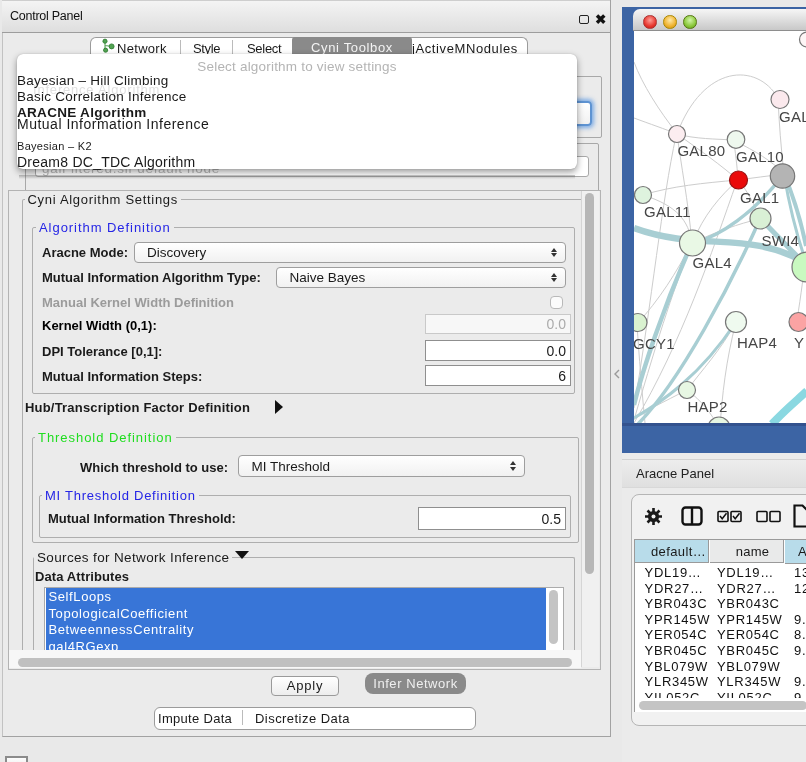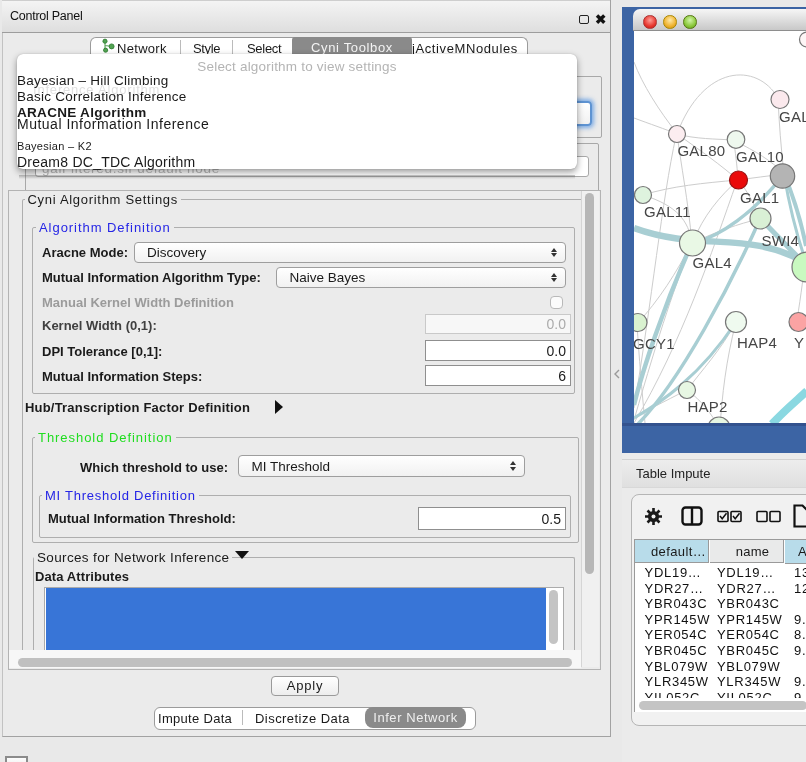--- a/index.html
+++ b/index.html
@@ -71,21 +71,21 @@
 <div class="lbl" style="left:42px;top:270px">Mutual Information Algorithm Type:</div>
 <div class="combo" style="left:276px;top:267px;width:287.5px;height:19px">
  <span class="tx">Naive Bayes</span>
  <span class="spin">
       <i class="up"></i>
       <i class="dn"></i>
     </span>
 </div>
 <div class="lbl" style="left:42px;top:295px;color:#9b9b9b">Manual Kernel Width Definition</div>
 <div class="abs" style="left:550px;top:296px;width:11px;height:11px;background:#fbfbfb;border:1.5px solid #b9b9b9;border-radius:4px"></div>
-<div class="lbl" style="left:42px;top:318px;color:#404040">Kernel Width (0,1):</div>
+<div class="lbl" style="left:42px;top:318px;color:#000000">Kernel Width (0,1):</div>
 <div class="inp" style="left:425px;top:314px;width:140px;height:18px;border-color:#c9c9c9;background:#f7f7f7;color:#ababab">0.0</div>
 <div class="lbl" style="left:42px;top:344px">DPI Tolerance [0,1]:</div>
 <div class="inp" style="left:425px;top:340px;width:140px;height:19px">0.0</div>
 <div class="lbl" style="left:42px;top:369px">Mutual Information Steps:</div>
 <div class="inp" style="left:425px;top:365px;width:140px;height:19px">6</div>
 
 <div class="lbl" style="left:25px;top:400px;font-size:13px;letter-spacing:.2px">Hub/Transcription Factor Definition</div>
 <div class="abs" style="left:274.5px;top:399.5px;width:0;height:0;border-left:8px solid #111;border-top:7px solid transparent;border-bottom:7px solid transparent"></div>
 
 <div class="grp" style="left:32px;top:437px;width:545px;height:104px">
@@ -105,35 +105,36 @@
 <div class="lbl" style="left:48px;top:511px">Mutual Information Threshold:</div>
 <div class="inp" style="left:418px;top:507px;width:142px;height:21px">0.5</div>
 
 <div class="grp" style="left:33px;top:557px;width:540px;height:101px;border-bottom:none">
  <span class="gt" style="font-size:13.5px;letter-spacing:.35px;top:-8px;left:0px">Sources for Network Inference</span>
 </div>
 <div class="abs" style="left:234.5px;top:550.5px;width:0;height:0;border-top:8px solid #111;border-left:7px solid transparent;border-right:7px solid transparent"></div>
 <div class="lbl" style="left:35px;top:569px;letter-spacing:.1px">Data Attributes</div>
 <div class="abs" style="left:44px;top:587px;width:518px;height:69px;background:#fff;border:1px solid #ababab;overflow:hidden">
  <div style="position:absolute;left:1px;top:0;width:500px;height:67px;background:#3875d7"></div>
+ <div style="position:absolute;left:3.5px;top:1px;color:#fff;line-height:16.6px;letter-spacing:.6px">SelfLoops<br>TopologicalCoefficient<br>BetweennessCentrality<br>gal4RGexp</div>
  <div style="position:absolute;left:504px;top:2px;width:9px;height:54px;background:#c4c4c4;border-radius:5px"></div>
 </div>
 
 <div class="abs" style="left:581px;top:191px;width:17px;height:476px;background:#f0f0f0;border-left:1px solid #d5d5d5"></div>
 <div class="abs" style="left:584.5px;top:193px;width:9px;height:381px;background:#b7b7b7;border-radius:5px"></div>
 <div class="abs" style="left:9px;top:650px;width:572px;height:18px;background:#f7f7f7"></div>
 <div class="abs" style="left:18px;top:658px;width:554px;height:9px;background:#c0c0c0;border-radius:5px"></div>
 
 <div class="abs" style="left:271px;top:676px;width:66px;height:18px;background:linear-gradient(#fff,#ededed);border:1px solid #9a9a9a;border-radius:4px;text-align:center;line-height:18px;font-size:13px;letter-spacing:.8px">Apply</div>
 
 <div class="abs" style="left:154px;top:707px;width:320px;height:21px;background:#fff;border:1px solid #9b9b9b;border-radius:6px"></div>
 <div class="abs" style="left:158px;top:711px;letter-spacing:.3px">Impute Data</div>
 <div class="abs" style="left:242px;top:710px;width:1px;height:15px;background:#bbb"></div>
 <div class="abs" style="left:255px;top:711px;letter-spacing:.45px">Discretize Data</div>
-<div class="abs" style="left:365px;top:707px;width:101px;height:21px;background:#8a8a8a;border-radius:8px;color:#efefef;text-align:center;line-height:21px;letter-spacing:.55px">Infer Network</div>
+<div class="abs" style="left:365px;top:673px;width:101px;height:21px;background:#8a8a8a;border-radius:8px;color:#efefef;text-align:center;line-height:21px;letter-spacing:.55px">Infer Network</div>
 
 <div class="abs" style="left:5px;top:756px;width:19px;height:10px;border:2px solid #8b8b8b;background:linear-gradient(#fdfdfd,#ebebeb)"></div>
 
 <div class="abs" style="left:17px;top:54px;width:560px;height:115px;background:#ffffff;border-radius:6px;box-shadow:0 3px 7px rgba(0,0,0,.4),0 0 1px rgba(0,0,0,.3)"></div>
 <div class="abs" style="left:19px;top:175px;width:556px;height:4px;background:linear-gradient(rgba(90,90,90,.4),rgba(150,150,150,0))"></div>
 <div class="abs" style="left:33px;top:82px;color:rgba(130,130,130,.25);letter-spacing:.8px">Inference Algorithm</div>
 <div class="abs" style="left:17px;top:59px;width:560px;text-align:center;color:#b4b4b4;font-size:13.5px;letter-spacing:.2px">Select algorithm to view settings</div>
 <div class="pit" style="top:73px;font-size:13.5px;letter-spacing:.25px">Bayesian – Hill Climbing</div>
 <div class="pit" style="top:89.2px;font-size:13.5px;letter-spacing:.25px">Basic Correlation Inference</div>
 <div class="pit b" style="top:105.4px;font-size:13.5px;letter-spacing:.3px">ARACNE Algorithm</div>
@@ -223,21 +224,21 @@
 
 <div class="abs" style="left:622px;top:423px;width:184px;height:3px;background:#33528e"></div>
 
 <div class="abs" style="left:633px;top:9px;width:173px;height:21px;background:linear-gradient(#f6f6f6,#c8c8c8);border-bottom:1px solid #8e8e8e;border-radius:7px 0 0 0"></div>
 <div class="abs" style="left:643px;top:15px;width:11.5px;height:11.5px;border-radius:50%;background:radial-gradient(circle at 50% 35%,#ff9e97,#e73930 60%,#c01810);border:.5px solid #a33"></div>
 <div class="abs" style="left:663px;top:15px;width:11.5px;height:11.5px;border-radius:50%;background:radial-gradient(circle at 50% 35%,#ffe9a8,#efb32f 60%,#c88a10);border:.5px solid #a80"></div>
 <div class="abs" style="left:683px;top:15px;width:11.5px;height:11.5px;border-radius:50%;background:radial-gradient(circle at 50% 35%,#d2f5a8,#8bc83c 60%,#5f9a18);border:.5px solid #571"></div>
 
 <div class="abs" style="left:622px;top:453px;width:184px;height:309px;background:#ebebeb"></div>
 <div class="abs" style="left:622px;top:459px;width:184px;height:27px;background:linear-gradient(#ededed,#dfdfdf);border-top:1px solid #d2d2d2;border-bottom:1px solid #d8d8d8"></div>
-<div class="abs" style="left:636px;top:466px;color:#222;letter-spacing:0px">Table Impute</div>
+<div class="abs" style="left:636px;top:466px;color:#222;letter-spacing:0px">Aracne Panel</div>
 
 <div class="abs" style="left:631px;top:494px;width:180px;height:230px;background:#f1f1f1;border:1px solid #b5b5b5;border-radius:8px 0 0 8px"></div>
 
 <svg class="abs" style="left:644px;top:507px" width="19" height="19" viewBox="0 0 19 19">
  <g fill="#1a1a1a">
       <circle cx="9.5" cy="9.5" r="5.6"></circle>
  <g stroke="#1a1a1a" stroke-width="2.6">
   <path d="M9.5 1v4M9.5 14v4M1 9.5h4M14 9.5h4M3.5 3.5l3 3M12.5 12.5l3 3M15.5 3.5l-3 3M6.5 12.5l-3 3"></path>
  </g>
     </g>

